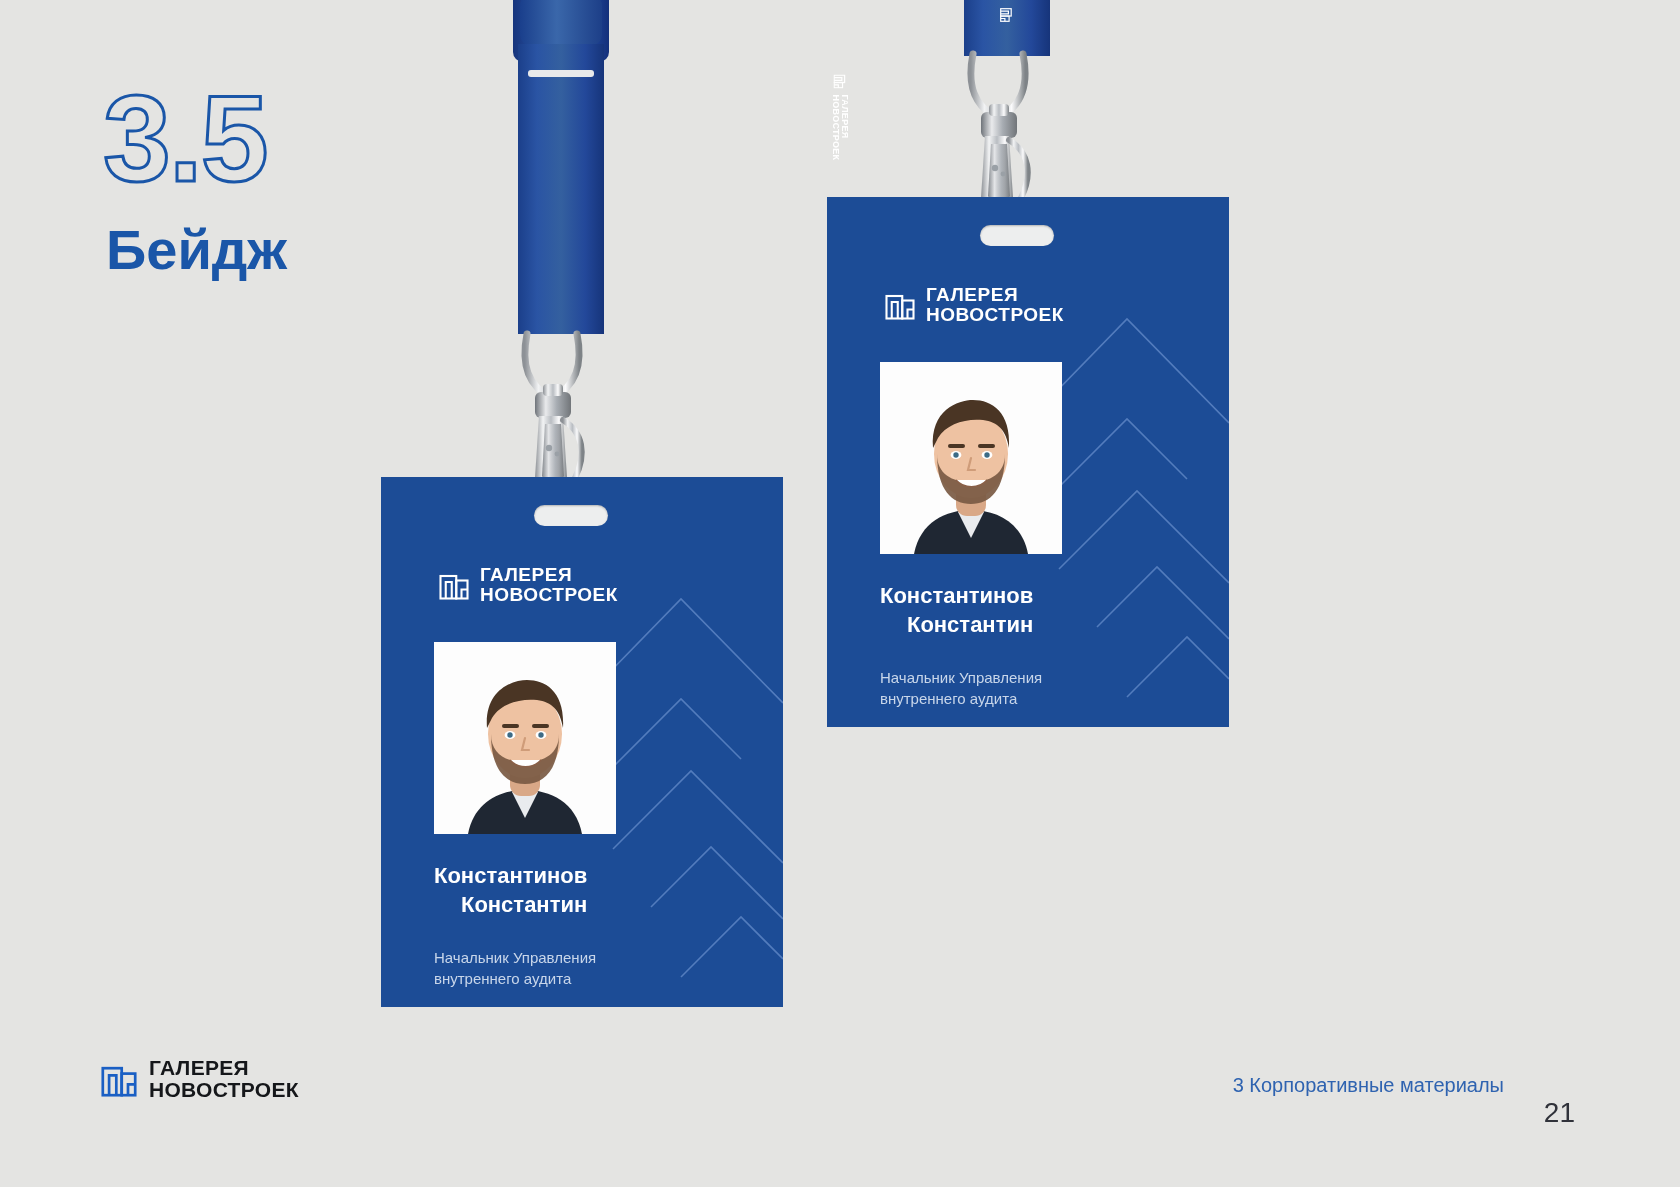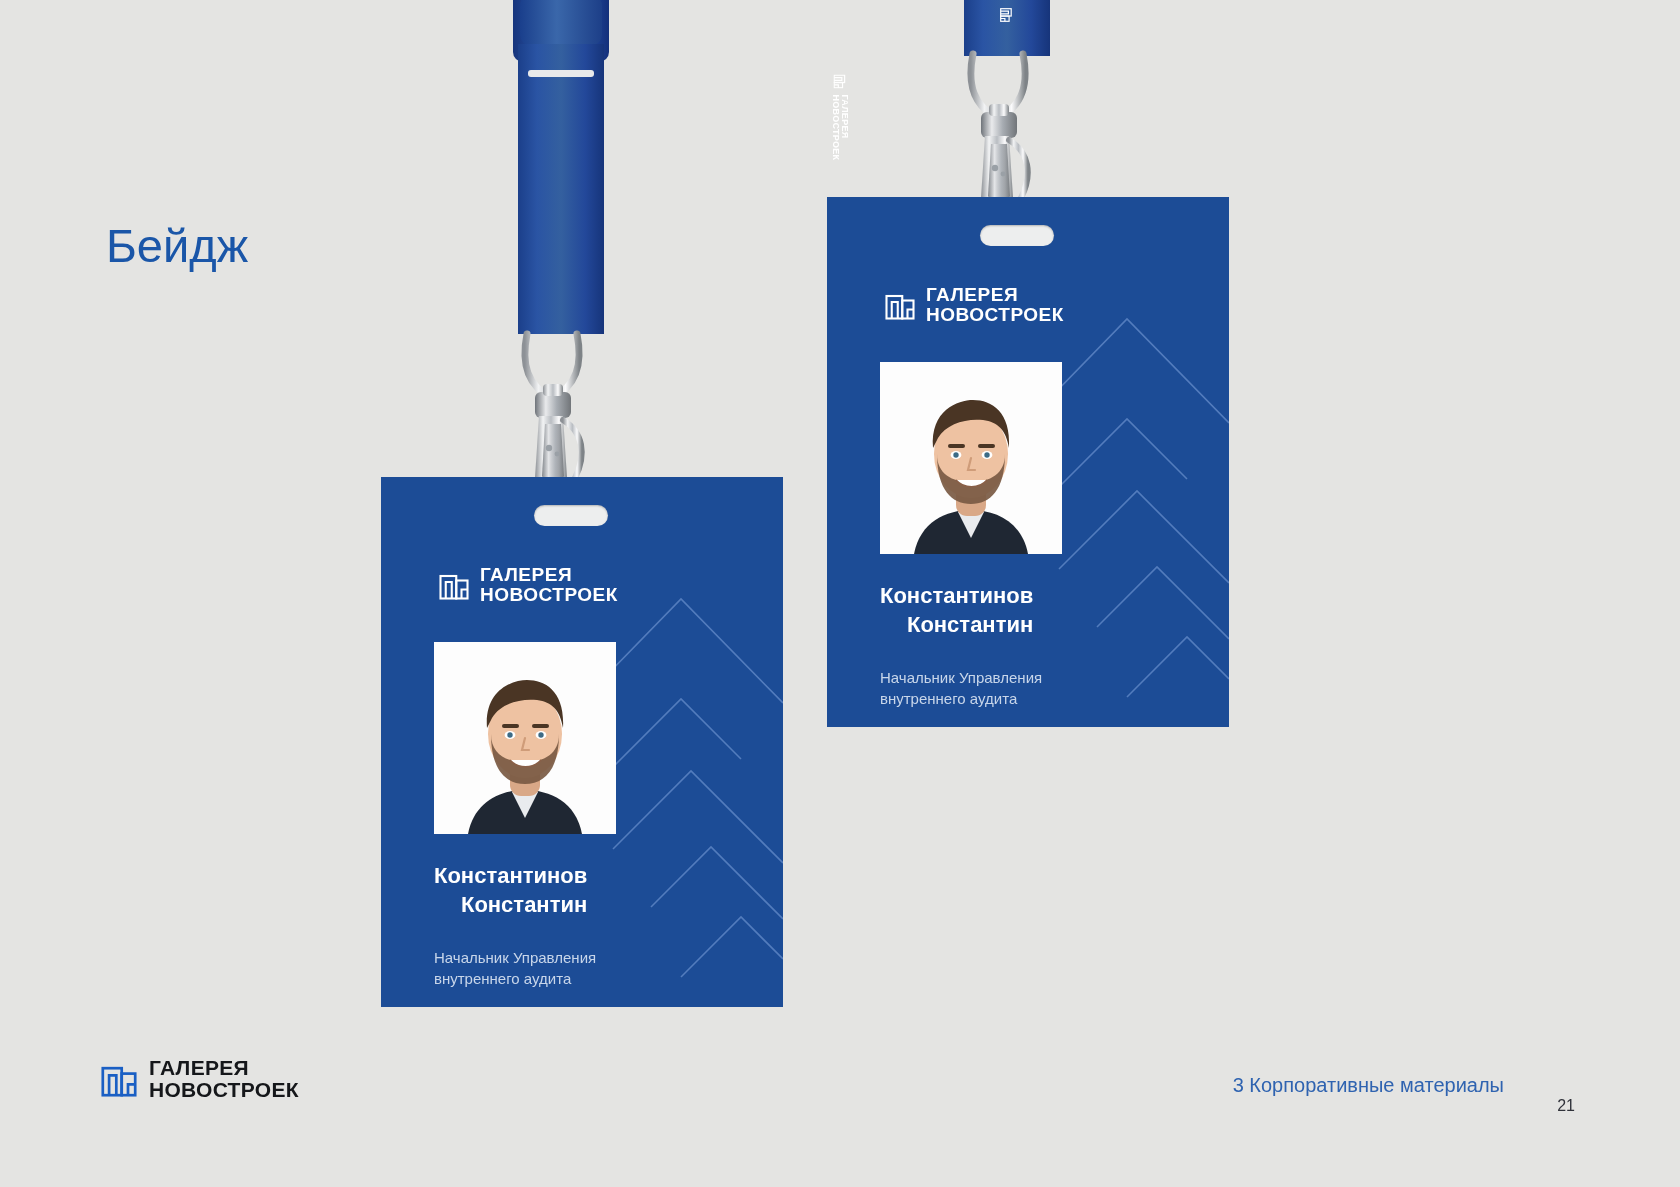--- a/index.html
+++ b/index.html
@@ -29,22 +29,22 @@
     line-height: 1;
     color: transparent;
     -webkit-text-stroke: 3px #1a56a8;
     text-stroke: 3px #1a56a8;
     white-space: nowrap;
   }
   #section-title {
     position: absolute;
     left: 106px;
     top: 222px;
-    font-size: 47px;
-    font-weight: 400;
+    font-size: 56px;
+    font-weight: 700;
     letter-spacing: 0px;
     line-height: 1;
     color: #1a56a8;
     white-space: nowrap;
   }
 
   
   .badge {
     position: absolute;
     background: #1c4c96;
@@ -150,30 +150,31 @@
     right: 176px;
     top: 1074px;
     font-size: 20px;
     color: #2f63b0;
     white-space: nowrap;
   }
   #footer-page {
     position: absolute;
     right: 105px;
     top: 1097px;
-    font-size: 16px;
+    font-size: 28px;
     color: #30323a;
     white-space: nowrap;
   }
 </style>
 </head>
 <body>
 
 <div id="page">
 
+  <div id="section-number">3.5</div>
   <div id="section-title">Бейдж</div>
 
   <div>
 
     <div class="lanyard-strap" style="left:513px; top:0px; width:96px; height:62px; border-radius:0 0 10px 10px;
                 background:linear-gradient(90deg,#16347c 0%,#2b55a6 30%,#35629f 55%,#1e4294 85%,#14307a 100%);"></div>
     <div style="position:absolute; left:520px; top:-6px; width:82px; height:52px; border-radius:12px;
                 background:linear-gradient(90deg,#1a3f8c,#3a67aa 45%,#1d3f88);"></div>
 
     <div class="lanyard-strap" style="left:518px; top:44px; width:86px; height:290px;"></div>

